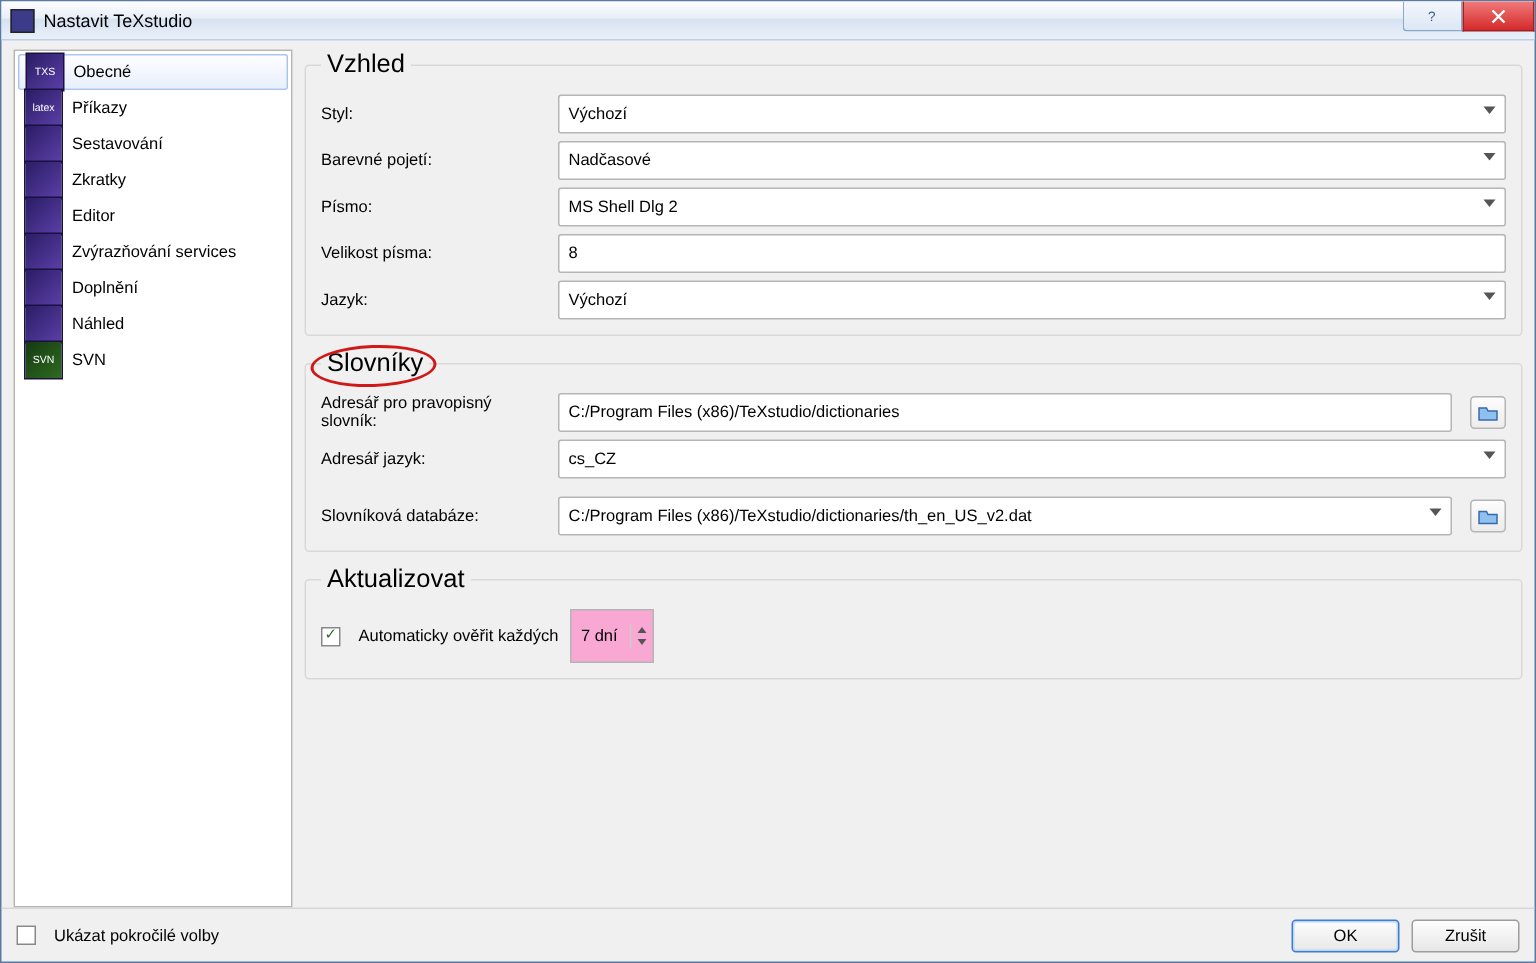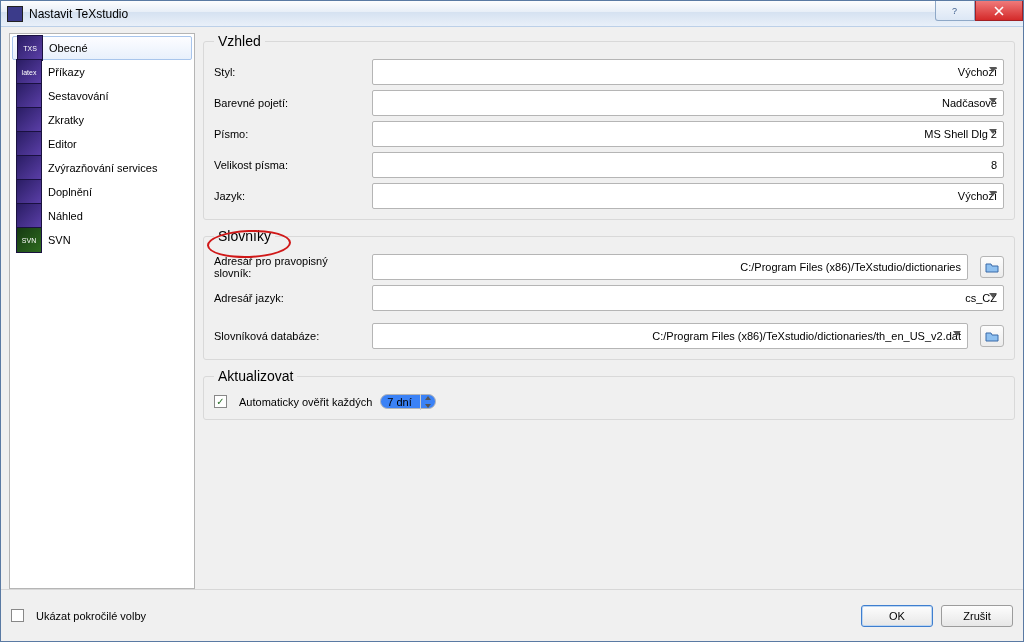--- a/index.html
+++ b/index.html
@@ -14,36 +14,36 @@
   .winbtn.help { border-bottom-left-radius:3px;}
   .winbtn.close svg, .winbtn.help svg { display:block;}
   .body { flex:1; display:flex; padding:6px 8px 0 8px; gap:8px; min-height:0;}
   .sidebar { width:186px; background:#fff; border:1px solid #b5b5b5; padding:2px; overflow:auto;}
   .sb-item { display:flex; align-items:center; height:24px; padding:0 4px; gap:6px; cursor:default;}
   .sb-item.selected { background:linear-gradient(#fdfdff,#e8f0fc); border:1px solid #a8c5ec; border-radius:2px;}
   .sb-icon { width:26px; height:26px; background:linear-gradient(135deg,#2a1d64,#5b3fa8); border:1px solid #1a1140; display:inline-flex; align-items:center; justify-content:center; color:#fff; font-size:7px; text-align:center; line-height:1;}
   .sb-icon.lime { background:linear-gradient(135deg,#163a13,#2e6b1f);}
   .content { flex:1; display:flex; flex-direction:column; min-width:0;}
   fieldset{ border:1px solid #d9d9d9; border-radius:3px; margin:0 0 8px 0; padding:10px 10px 10px 10px;}
-  legend{ padding:0 4px; font-size:14px;}
+  legend{ padding:0 4px; font-size:17px;}
   .row { display:flex; align-items:center; margin-bottom:5px; gap:6px;}
   .lbl { width:152px; }
-  .sel, .txt { flex:1; height:20px; border:1px solid #b5b5b5; background:#fff; border-radius:2px; display:flex; align-items:center; padding:12px 6px; position:relative;justify-content:flex-end;}
+  .sel, .txt { flex:1; height:20px; border:1px solid #b5b5b5; background:#fff; border-radius:2px; display:flex; align-items:center; padding:12px 6px; position:relative;}
   .sel::after { content:""; position:absolute; right:6px; top:7px; border-left:4px solid transparent; border-right:4px solid transparent; border-top:5px solid #555;}
-  .spin { width:56px; height:15px; border:1px solid #b5b5b5; background:#3b82f6; border-radius:10px; padding:0 16px 0 6px; position:relative; display:flex; align-items:center;}
+  .spin { width:56px; height:36px; border:1px solid #b5b5b5; background:#f9a8d4; border-radius:0; padding:0 16px 0 6px; position:relative; display:flex; align-items:center;}
   .spin .ar { position:absolute; right:1px; width:14px; display:flex; flex-direction:column;}
   .spin .ar div{ height:8px; border-left:1px solid #ccc; display:flex; align-items:center; justify-content:center;}
   .spin .ar .up::before{content:""; border-left:3px solid transparent;border-right:3px solid transparent;border-bottom:4px solid #555;}
   .spin .ar .dn::before{content:""; border-left:3px solid transparent;border-right:3px solid transparent;border-top:4px solid #555;}
   .iconbtn { width:24px; height:22px; border:1px solid #b5b5b5; background:linear-gradient(#fdfdfd,#ececec); border-radius:3px; display:flex; align-items:center; justify-content:center; margin-left:6px;}
   .link { color:#0b3db4; text-decoration:underline; }
   .dl { margin-left:158px; line-height:1.4;}
   .checkbox { width:13px; height:13px; border:1px solid #888; background:#fff; display:inline-flex; align-items:center; justify-content:center; margin-right:4px;}
   .checkbox.checked::after{ content:"✓"; font-size:10px; color:#2a6f2a; line-height:1;}
-  .footer { height:52px; border-top:1px solid #d7d7d7; display:flex; align-items:center; padding:0 10px; gap:8px;}
+  .footer { height:36px; border-top:1px solid #d7d7d7; display:flex; align-items:center; padding:0 10px; gap:8px;}
   .footer .spacer{flex:1;}
   .btn { min-width:72px; height:22px; border:1px solid #9c9c9c; background:linear-gradient(#fdfdfd,#e7e7e7); border-radius:3px; display:flex; align-items:center; justify-content:center; padding:0 12px;}
   .btn.primary { border-color:#3e7ecf; box-shadow:0 0 0 1px #bcd6f2 inset;}
   .circle { position:absolute; border:2px solid #d01818; border-radius:50%; width:84px; height:28px; left:206px; top:229px; pointer-events:none; transform:rotate(-2deg);}
   .aktual-row{ display:flex; align-items:center; gap:8px;}
   .aktual-row .right{ margin-left:auto; display:flex; align-items:center; gap:8px;}
 </style>
 </head>
 <body>
 

